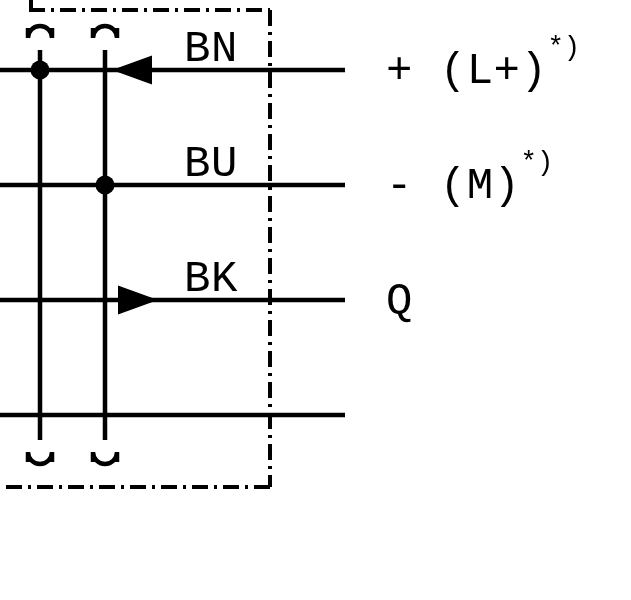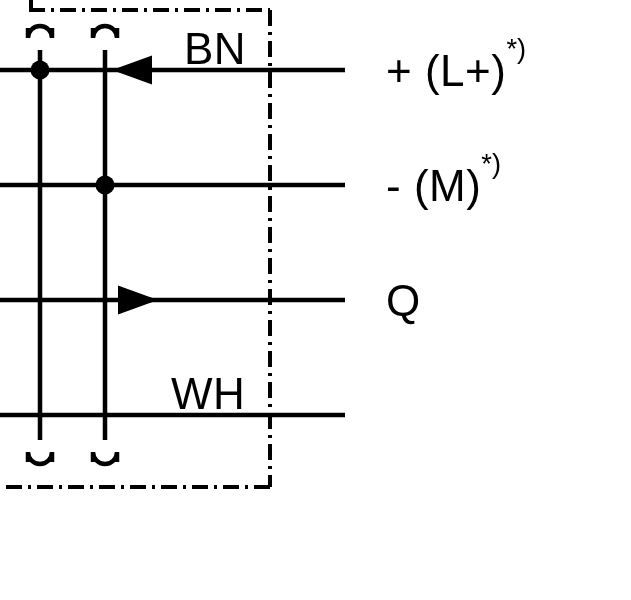--- a/index.html
+++ b/index.html
@@ -7,20 +7,21 @@
   body {
     font-family: "Liberation Sans", sans-serif;
     color: #000000;
   }
   .stage {
     position: relative;
     width: 631px;
     height: 600px;
     background: #ffffff;
     overflow: hidden;
+    font-family: Liberation Mono, monospace;
   }
   .stage svg {
     position: absolute;
     left: 0;
     top: 0;
   }
   .txt {
     position: absolute;
     font-size: 44px;
     line-height: 1;
@@ -81,20 +82,21 @@
 
     <g fill="#000000" stroke="none">
       <circle cx="40" cy="70" r="9.5"></circle>
       <circle cx="105" cy="185" r="9.5"></circle>
       <polygon points="112,70 152,55.5 152,84.5"></polygon>
       <polygon points="158,300 118,285.5 118,314.5"></polygon>
     </g>
   </svg>
 
   <div class="txt" id="wl-bn">BN</div>
-  <div class="txt" id="wl-wh">WH</div>
+  <div class="txt" id="wl-bu">BU</div>
+  <div class="txt" id="wl-bk">BK</div>
 
   <div class="txt" id="tl-1"><span>+ (L+)</span><sup class="fn-marker">*)</sup></div>
   <div class="txt" id="tl-2"><span>- (M)</span><sup class="fn-marker">*)</sup></div>
   <div class="txt" id="tl-3"><span>Q</span><sup class="fn-marker"></sup></div>
 
 
 </div>
 
 </body></html>

